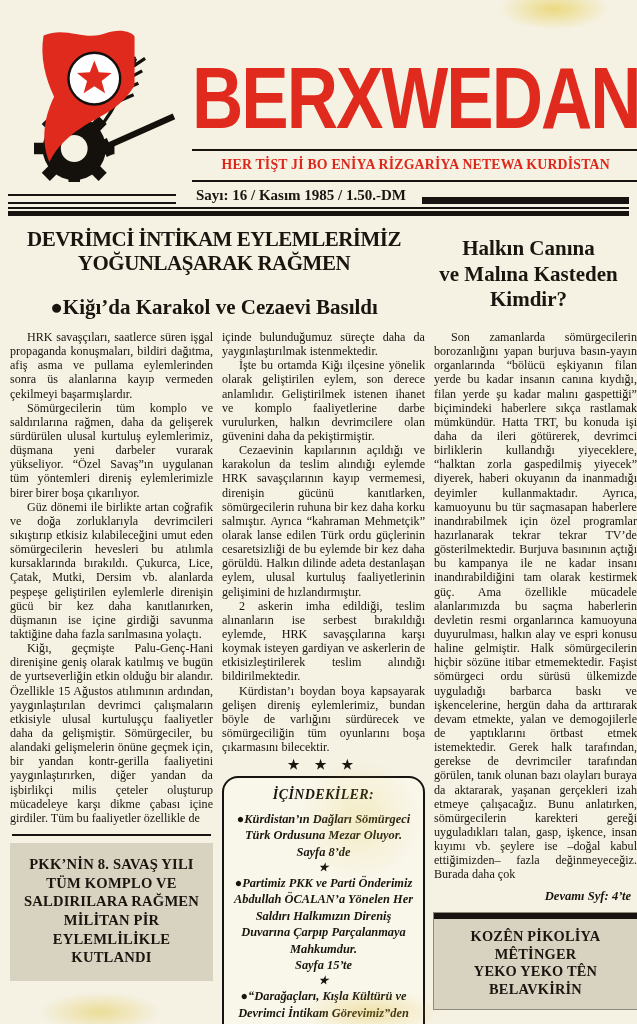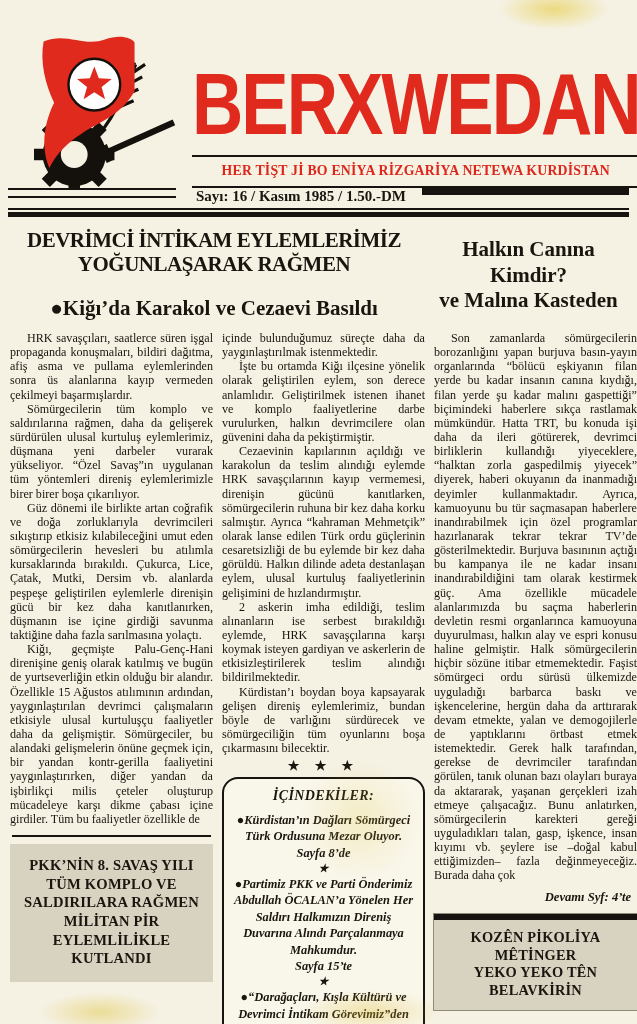--- a/index.html
+++ b/index.html
@@ -10,34 +10,34 @@
   }
   .stain{position:absolute;pointer-events:none;}
   .stain.s1{right:28px;top:-12px;width:110px;height:42px;background:radial-gradient(ellipse,rgba(225,195,30,.5),transparent 70%);}
   .stain.s2{left:40px;bottom:-8px;width:120px;height:40px;background:radial-gradient(ellipse,rgba(220,190,40,.4),transparent 70%);}
   .stain.s3{left:300px;bottom:-10px;width:140px;height:44px;background:radial-gradient(ellipse,rgba(222,188,50,.35),transparent 70%);}
   .stain.s4{left:300px;top:760px;width:120px;height:120px;background:radial-gradient(ellipse,rgba(225,200,60,.22),transparent 70%);}
 
   .page{padding:0 8px;}
 
   
-  .masthead{display:flex;padding:30px 6px 0 10px;}
+  .masthead{display:flex;padding:24px 6px 0 10px;}
   .logo-wrap{width:168px;height:158px;flex:none;}
   .mast-right{flex:1;padding-left:6px;display:flex;flex-direction:column;justify-content:flex-end;}
   .paper-title{
     color:#e02a1e;font-family:"Liberation Sans",sans-serif;font-weight:800;
     font-size:71px;line-height:.95;letter-spacing:-2px;text-align:center;
     transform:scaleY(1.22);transform-origin:center bottom;margin-bottom:10px;white-space:nowrap;
   }
   .thin-rule{border-top:2px solid #161310;}
   .subtitle{
     color:#dd271b;font-weight:bold;font-size:13.8px;letter-spacing:.2px;
     text-align:center;padding:6px 0 7px;white-space:nowrap;
   }
-  .issue-row{display:flex;align-items:flex-start;}
+  .issue-row{display:flex;align-items:flex-end;margin-top:5px;}
   .issue-left{width:168px;flex:none;height:6px;border-top:2px solid #161310;border-bottom:2px solid #161310;}
   .issue-text{padding:0 16px 0 20px;font-weight:bold;font-size:15px;white-space:nowrap;}
   .issue-right{flex:1;height:7px;background:#161310;}
   .thick-bar{margin-top:3px;border-top:2px solid #161310;}
   .thick-bar-inner{height:5px;background:#161310;margin-top:2px;}
 
   
   .headline-row{display:flex;padding:12px 2px 4px;}
   .lead-head{width:408px;flex:none;}
   .lead-h1{font-size:21px;font-weight:bold;line-height:1.12;text-align:center;letter-spacing:-.5px;margin:0;}
@@ -130,22 +130,22 @@
   </div>
 
   <div class="headline-row">
     <div class="lead-head">
       <div class="lead-h1">DEVRİMCİ İNTİKAM EYLEMLERİMİZ</div>
       <div class="lead-h1">YOĞUNLAŞARAK RAĞMEN</div>
       <div class="lead-sub">●Kiğı’da Karakol ve Cezaevi Basıldı</div>
     </div>
     <div class="right-head">
       <div>Halkın Canına</div>
+      <div>ve Malına Kasteden</div>
       <div>Kimdir?</div>
-      <div>ve Malına Kasteden</div>
     </div>
   </div>
 
   <div class="cols">
 
     <div class="col">
       <div>
 
           <p class="body-p">HRK savaşçıları, saatlerce süren işgal propaganda konuşmaları, bildiri dağıtma, afiş asma ve pullama eylemlerinden sonra üs alanlarına kayıp vermeden çekilmeyi başarmışlardır.</p>
           <p class="body-p">Sömürgecilerin tüm komplo ve saldırılarına rağmen, daha da gelişerek sürdürülen ulusal kurtuluş eylemlerimiz, düşmana yeni darbeler vurarak yükseliyor. “Özel Savaş”ın uygulanan tüm yöntemleri direniş eylemlerimizle birer birer boşa çıkarılıyor.</p>
@@ -174,21 +174,21 @@
         <div>
 
             <div class="toc-item">
 
               <div class="toc-item-text">●Kürdistan’ın Dağları Sömürgeci Türk Ordusuna Mezar Oluyor.</div>
               <div class="toc-page">Sayfa 8’de</div>
             </div>
 
             <div class="toc-item">
               <div class="toc-star">★</div>
-              <div class="toc-item-text">●Partimiz PKK ve Parti Önderimiz Abdullah ÖCALAN’a Yönelen Her Saldırı Halkımızın Direniş Duvarına Alındı Parçalanmaya Mahkumdur.</div>
+              <div class="toc-item-text">●Partimiz PKK ve Parti Önderimiz Abdullah ÖCALAN’a Yönelen Her Saldırı Halkımızın Direniş Duvarına Çarpıp Parçalanmaya Mahkumdur.</div>
               <div class="toc-page">Sayfa 15’te</div>
             </div>
 
             <div class="toc-item">
               <div class="toc-star">★</div>
               <div class="toc-item-text">●“Darağaçları, Kışla Kültürü ve Devrimci İntikam Görevimiz”den Kim Alındı.</div>
 
             </div>
           </div>
       </div>

